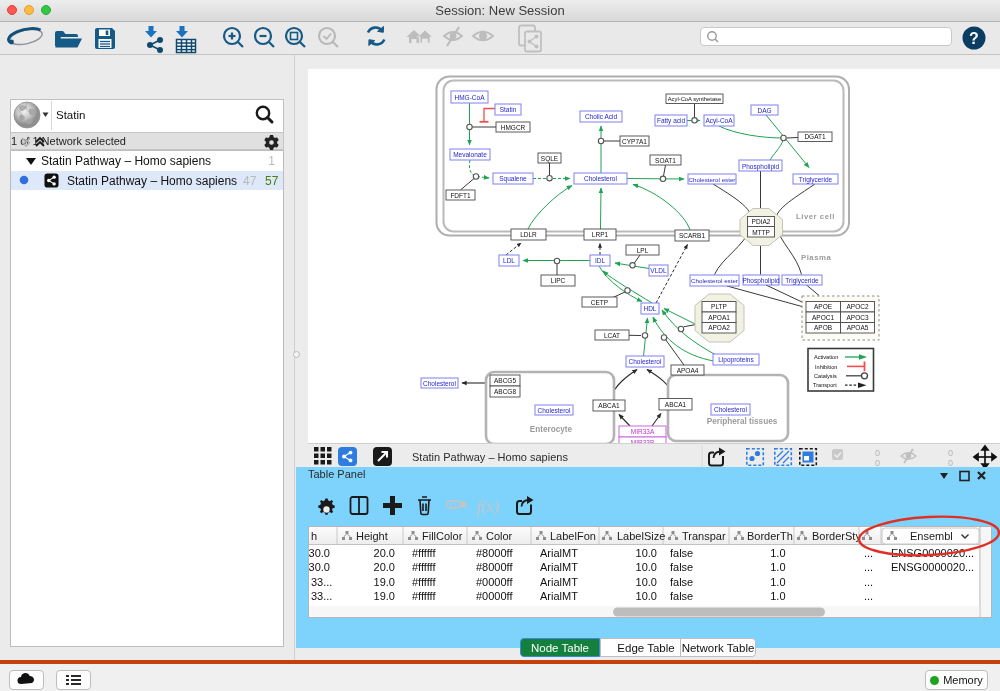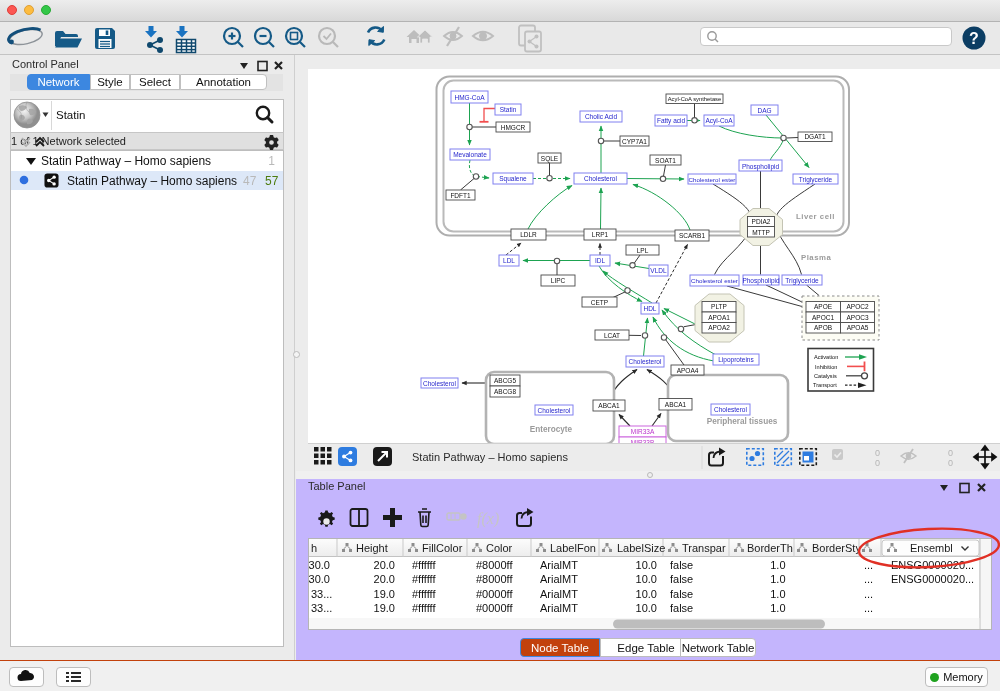--- a/index.html
+++ b/index.html
@@ -12,36 +12,37 @@
 #cphead .t{position:absolute;left:12px;top:3px;font-size:11px;color:#2b2b2b}
 .tabrow{position:absolute;left:10px;top:19px;height:17px;right:11px;background:#e3e3e3}
 .tab{position:absolute;top:0;height:16px;background:#fff;border:1px solid #c0c0c0;font-size:11.5px;color:#111;text-align:center;line-height:15px}
 .tab.sel{background:#3c87e0;color:#fff;border-color:#3c87e0}
 #srchrow{position:absolute;left:10px;top:44px;width:274px;height:33px;background:#fff;border:1px solid #c0c0c0;border-bottom:none}
 #netselbar{position:absolute;left:10px;top:77px;width:274px;height:18px;background:#e0e0e0;border:1px solid #c6c6c6;font-size:11px;color:#1d1d1d;line-height:17px}
 #treebox{position:absolute;left:10px;top:95px;width:274px;height:497px;background:#fff;border:1px solid #bdbdbd}
 #canvas{position:absolute;left:308px;top:69px;width:692px;height:443px;background:#fff}
 #nettool{position:absolute;left:308px;top:443px;width:692px;height:28px;background:#ececec;border-top:1px solid #d0d0d0}
 #hsplit{position:absolute;left:296px;top:471px;width:704px;height:8px;background:#f0f0f0}
-#tpanel{position:absolute;left:296px;top:479px;width:704px;height:181px;background:#c4b5fd}
+#tpanel{position:absolute;left:296px;top:467px;width:704px;height:181px;background:#7dd3fc}
 #tphead{position:absolute;left:12px;top:1px;font-size:11px;color:#2b2b2b}
 #tbl{position:absolute;left:12px;top:59px;width:684px;height:92px;background:#fff;border:1px solid #b5b5b5}
 #tabsrow{position:absolute;left:296px;top:638px;width:704px;height:22px}
 .btab{position:absolute;top:0;height:19px;background:#fff;border:1px solid #bdbdbd;font-size:11.5px;color:#111;text-align:center;line-height:18px}
-.btab.sel{background:#c2410c;color:#fff;border-color:#3c87e0}
-#statusbar{position:absolute;left:0;top:660px;width:1000px;height:31px;background:#f0f0f0;border-top:1px solid #c2410c}
+.btab.sel{background:#15803d;color:#fff;border-color:#3c87e0}
+#statusbar{position:absolute;left:0;top:660px;width:1000px;height:31px;background:#f0f0f0;border-top:4px solid #c2410c}
 .sbtn{position:absolute;top:6px;height:20px;background:#fdfdfd;border:1px solid #bdbdbd;border-radius:4px}
 svg{display:block}
 .icon{position:absolute}
 </style></head>
 <body>
 <div id="titlebar">
   <div class="tl" style="left:7px;background:#fc5753;border:0.5px solid #df3e38"></div>
   <div class="tl" style="left:24px;background:#fdbc40;border:0.5px solid #de9f34"></div>
   <div class="tl" style="left:41px;background:#33c748;border:0.5px solid #27aa35"></div>
+  <div class="title">Session: New Session</div>
 </div>
 <div id="toolbar">
   <svg id="tbicons" style="position:absolute;left:0;top:0" width="700" height="33" viewBox="0 0 700 33">
     <g fill="none">
 
       <g transform="translate(26,15)">
         <ellipse rx="16.5" ry="6.8" transform="rotate(-13)" stroke="#8d9399" stroke-width="1.5"></ellipse>
         <path d="M-15.5 5.5 A 16 6.3 -13 1 1 14.5 -7" stroke="#134f7b" stroke-width="2.8" fill="none"></path>
         <circle cx="-14.5" cy="5" r="2.4" fill="#134f7b"></circle>
       </g>
@@ -151,34 +152,20 @@
         <circle cx="11" cy="8" r="4.2" fill="none" stroke="#9a9a9a" stroke-width="1.4"></circle>
         <line x1="14" y1="11" x2="17" y2="14" stroke="#9a9a9a" stroke-width="1.4"></line>
       </svg>
     </div>
   <svg class="icon" style="left:961px;top:3px" width="26" height="26" viewBox="0 0 26 26">
       <circle cx="13" cy="13" r="11.5" fill="#0b3d63"></circle>
       <text x="13" y="18.5" font-size="16" font-weight="bold" fill="#fff" text-anchor="middle" font-family="Liberation Sans">?</text>
     </svg>
 </div>
 <div id="cpanel">
-  <div id="cphead">
-    <div class="t">Control Panel</div>
-    <svg class="icon" style="left:238px;top:5px" width="48" height="12" viewBox="0 0 48 12">
-      <path d="M2 3 L10 3 L6 9 Z" fill="#222"></path>
-      <rect x="20" y="1.5" width="9" height="9" fill="none" stroke="#222" stroke-width="1.6"></rect>
-      <path d="M37 2 L44 9 M44 2 L37 9" stroke="#222" stroke-width="2.2"></path>
-    </svg>
-  </div>
-  <div class="tabrow">
-    <div class="tab sel" style="left:17px;width:63px;border-radius:4px 0 0 4px">Network</div>
-    <div class="tab" style="left:80px;width:40px">Style</div>
-    <div class="tab" style="left:120px;width:50px">Select</div>
-    <div class="tab" style="left:170px;width:87px;border-radius:0 4px 4px 0">Annotation</div>
-  </div>
   <div id="srchrow">
     <svg width="272" height="31" viewBox="0 0 272 31">
       <defs>
           <radialGradient id="globe" cx="40%" cy="35%">
             <stop offset="0%" stop-color="#f2f2f2"></stop>
             <stop offset="55%" stop-color="#c9c9c9"></stop>
             <stop offset="100%" stop-color="#8f8f8f"></stop>
           </radialGradient>
         </defs>
       <circle cx="16" cy="15" r="13" fill="url(#globe)" stroke="#8f8f8f" stroke-width="0.8"></circle>

